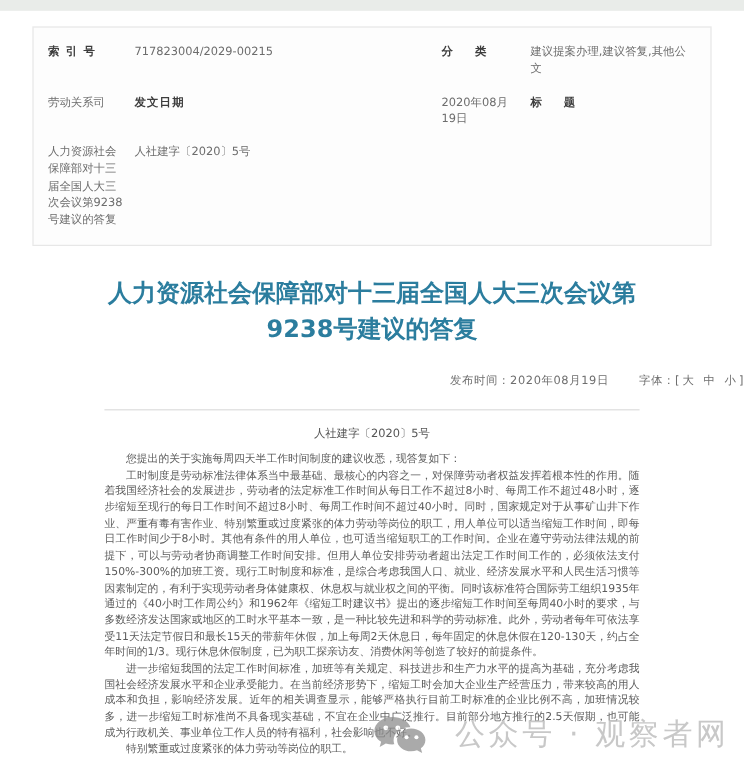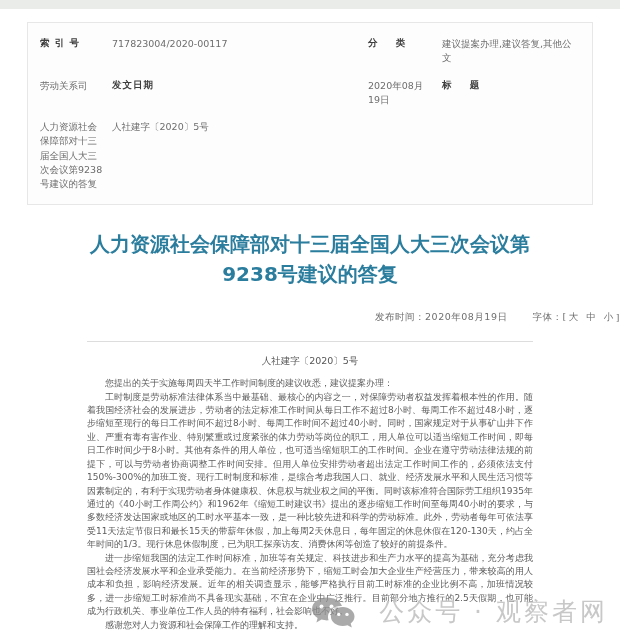--- a/index.html
+++ b/index.html
@@ -66,21 +66,21 @@
   .wechat-icon{width:46px;height:32px;opacity:0.75;flex:0 0 auto;}
 </style>
 </head>
 <body>
 
 <div class="top-strip"></div>
 
 <div class="meta-box">
   <div class="meta-grid">
     <div class="meta-label">索 引 号</div>
-    <div class="meta-value">717823004/2020-00117</div>
+    <div class="meta-value">717823004/2029-00215</div>
     <div class="meta-label">分    类</div>
     <div class="meta-value">建议提案办理,建议答复,其他公文</div>
 
     <div class="meta-value">劳动关系司</div>
     <div class="meta-label">发文日期</div>
     <div class="meta-value">2020年08月19日</div>
 
     <div class="meta-label">标    题</div>
     <div class="meta-value">人力资源社会保障部对十三届全国人大三次会议第9238号建议的答复</div>
     <div class="meta-value">人社建字〔2020〕5号</div>
@@ -93,24 +93,24 @@
   <span>发布时间：</span><span>2020年08月19日</span>
   <span style="display:inline-block;width:18px;"></span>
   <span>字体：[</span><span class="font-size-btn">大</span> <span class="font-size-btn">中</span> <span class="font-size-btn">小</span><span>]</span>
 </div>
 
 <hr class="divider">
 
 <div class="doc-number">人社建字〔2020〕5号</div>
 
 <div class="body-text">
-  <p>您提出的关于实施每周四天半工作时间制度的建议收悉，建议提案办理：</p>
+  <p>您提出的关于实施每周四天半工作时间制度的建议收悉，现答复如下：</p>
   <p>工时制度是劳动标准法律体系当中最基础、最核心的内容之一，对保障劳动者权益发挥着根本性的作用。随着我国经济社会的发展进步，劳动者的法定标准工作时间从每日工作不超过8小时、每周工作不超过48小时，逐步缩短至现行的每日工作时间不超过8小时、每周工作时间不超过40小时。同时，国家规定对于从事矿山井下作业、严重有毒有害作业、特别繁重或过度紧张的体力劳动等岗位的职工，用人单位可以适当缩短工作时间，即每日工作时间少于8小时。其他有条件的用人单位，也可适当缩短职工的工作时间。企业在遵守劳动法律法规的前提下，可以与劳动者协商调整工作时间安排。但用人单位安排劳动者超出法定工作时间工作的，必须依法支付150%-300%的加班工资。现行工时制度和标准，是综合考虑我国人口、就业、经济发展水平和人民生活习惯等因素制定的，有利于实现劳动者身体健康权、休息权与就业权之间的平衡。同时该标准符合国际劳工组织1935年通过的《40小时工作周公约》和1962年《缩短工时建议书》提出的逐步缩短工作时间至每周40小时的要求，与多数经济发达国家或地区的工时水平基本一致，是一种比较先进和科学的劳动标准。此外，劳动者每年可依法享受11天法定节假日和最长15天的带薪年休假，加上每周2天休息日，每年固定的休息休假在120-130天，约占全年时间的1/3。现行休息休假制度，已为职工探亲访友、消费休闲等创造了较好的前提条件。</p>
   <p>进一步缩短我国的法定工作时间标准，加班等有关规定、科技进步和生产力水平的提高为基础，充分考虑我国社会经济发展水平和企业承受能力。在当前经济形势下，缩短工时会加大企业生产经营压力，带来较高的用人成本和负担，影响经济发展。近年的相关调查显示，能够严格执行目前工时标准的企业比例不高，加班情况较多，进一步缩短工时标准尚不具备现实基础，不宜在企业中广泛推行。目前部分地方推行的2.5天假期，也可能成为行政机关、事业单位工作人员的特有福利，社会影响也不好。</p>
-  <p>感谢您对人力资源和社会保障工作的理解和支持。</p>
+  <p>特别繁重或过度紧张的体力劳动等岗位的职工。</p>
 </div>
 
 <div class="signature">
   <div>人力资源社会保障部</div>
 
 </div>
 
 <div class="watermark">
   <svg class="wechat-icon" viewBox="0 0 46 32" xmlns="http://www.w3.org/2000/svg">
     <path fill="#8e8e8e" d="M17 1.5C8.7 1.5 2 6.7 2 13.1c0 3.7 2.2 6.9 5.6 9L6.4 26.4l5.1-2.8c1.9.5 3.6.8 5.5.8.5 0 1.1 0 1.6-.1-.4-1.1-.6-2.2-.6-3.4 0-6 5.9-10.9 13.1-10.9.3 0 .6 0 .9 0C30.3 5 24.3 1.5 17 1.5z"></path>

